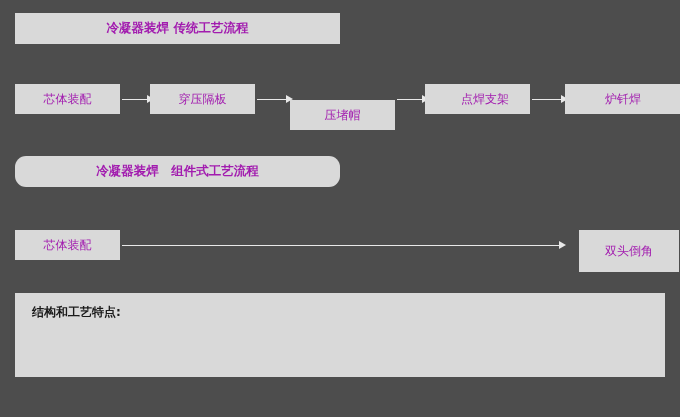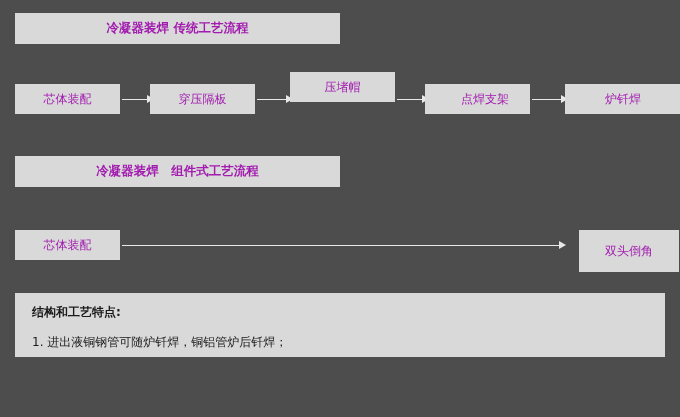--- a/index.html
+++ b/index.html
@@ -43,21 +43,21 @@
     height: 0;
     border-left: 7px solid #e8e8e8;
     border-top: 4.5px solid transparent;
     border-bottom: 4.5px solid transparent;
   }
   .notes {
     position: absolute;
     left: 15px;
     top: 293px;
     width: 650px;
-    height: 64px;
+    height: 84px;
     background: #d9d9d9;
     color: #1a1a1a;
     font-size: 12px;
     box-sizing: border-box;
     padding: 11px 17px;
     display: flex;
     flex-direction: column;
     justify-content: space-between;
     gap: 13px;
   }
@@ -74,34 +74,33 @@
 <div class="box title-box" style="left:15px; top:13px; width:325px; height:31px;">冷凝器装焊  传统工艺流程</div>
 
 <div class="box" style="left:15px; top:84px; width:105px; height:30px;">芯体装配</div>
 
 <div class="arrow" style="left:122px; top:99px; width:26px;"></div>
 
 <div class="box" style="left:150px; top:84px; width:105px; height:30px;font-family:Liberation Serif, serif;">穿压隔板</div>
 
 <div class="arrow" style="left:257px; top:99px; width:30px;"></div>
 
-<div class="box" style="left:290px; top:72px; width:105px; height:30px;">压堵帽</div>
+<div class="box" style="left:290px; top:100px; width:105px; height:30px;">压堵帽</div>
 
 <div class="arrow" style="left:397px; top:99px; width:26px;"></div>
 
 <div class="box" style="left:425px; top:84px; width:105px; height:30px;padding-left:15px;">点焊支架</div>
 
 <div class="arrow" style="left:532px; top:99px; width:30px;"></div>
 
 <div class="box" style="left:565px; top:84px; width:116px; height:30px;">炉钎焊</div>
 
-<div class="box title-box" style="left:15px; top:156px; width:325px; height:31px;">冷凝器装焊　组件式工艺流程</div>
+<div class="box title-box" style="left:15px; top:156px; width:325px; height:31px;border-radius:11px;">冷凝器装焊　组件式工艺流程</div>
 
 <div class="box" style="left:15px; top:230px; width:105px; height:30px;">芯体装配</div>
 
 <div class="arrow" style="left:122px; top:245px; width:438px;"></div>
 
 <div class="box" style="left:579px; top:230px; width:100px; height:42px;">双头倒角</div>
 
 <div class="notes">
   <div class="heading">结构和工艺特点:</div>
-  <div class="line">1. 进出液铜钢管可随炉钎焊，铜铝管炉后钎焊；</div>
 </div>
 
 </body></html>

